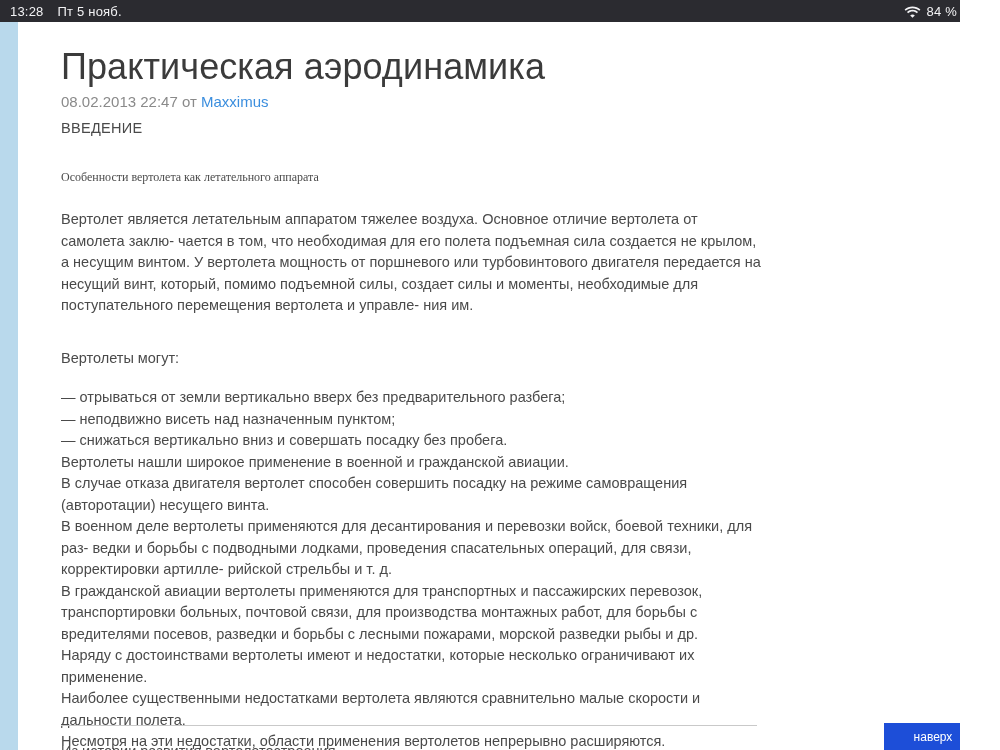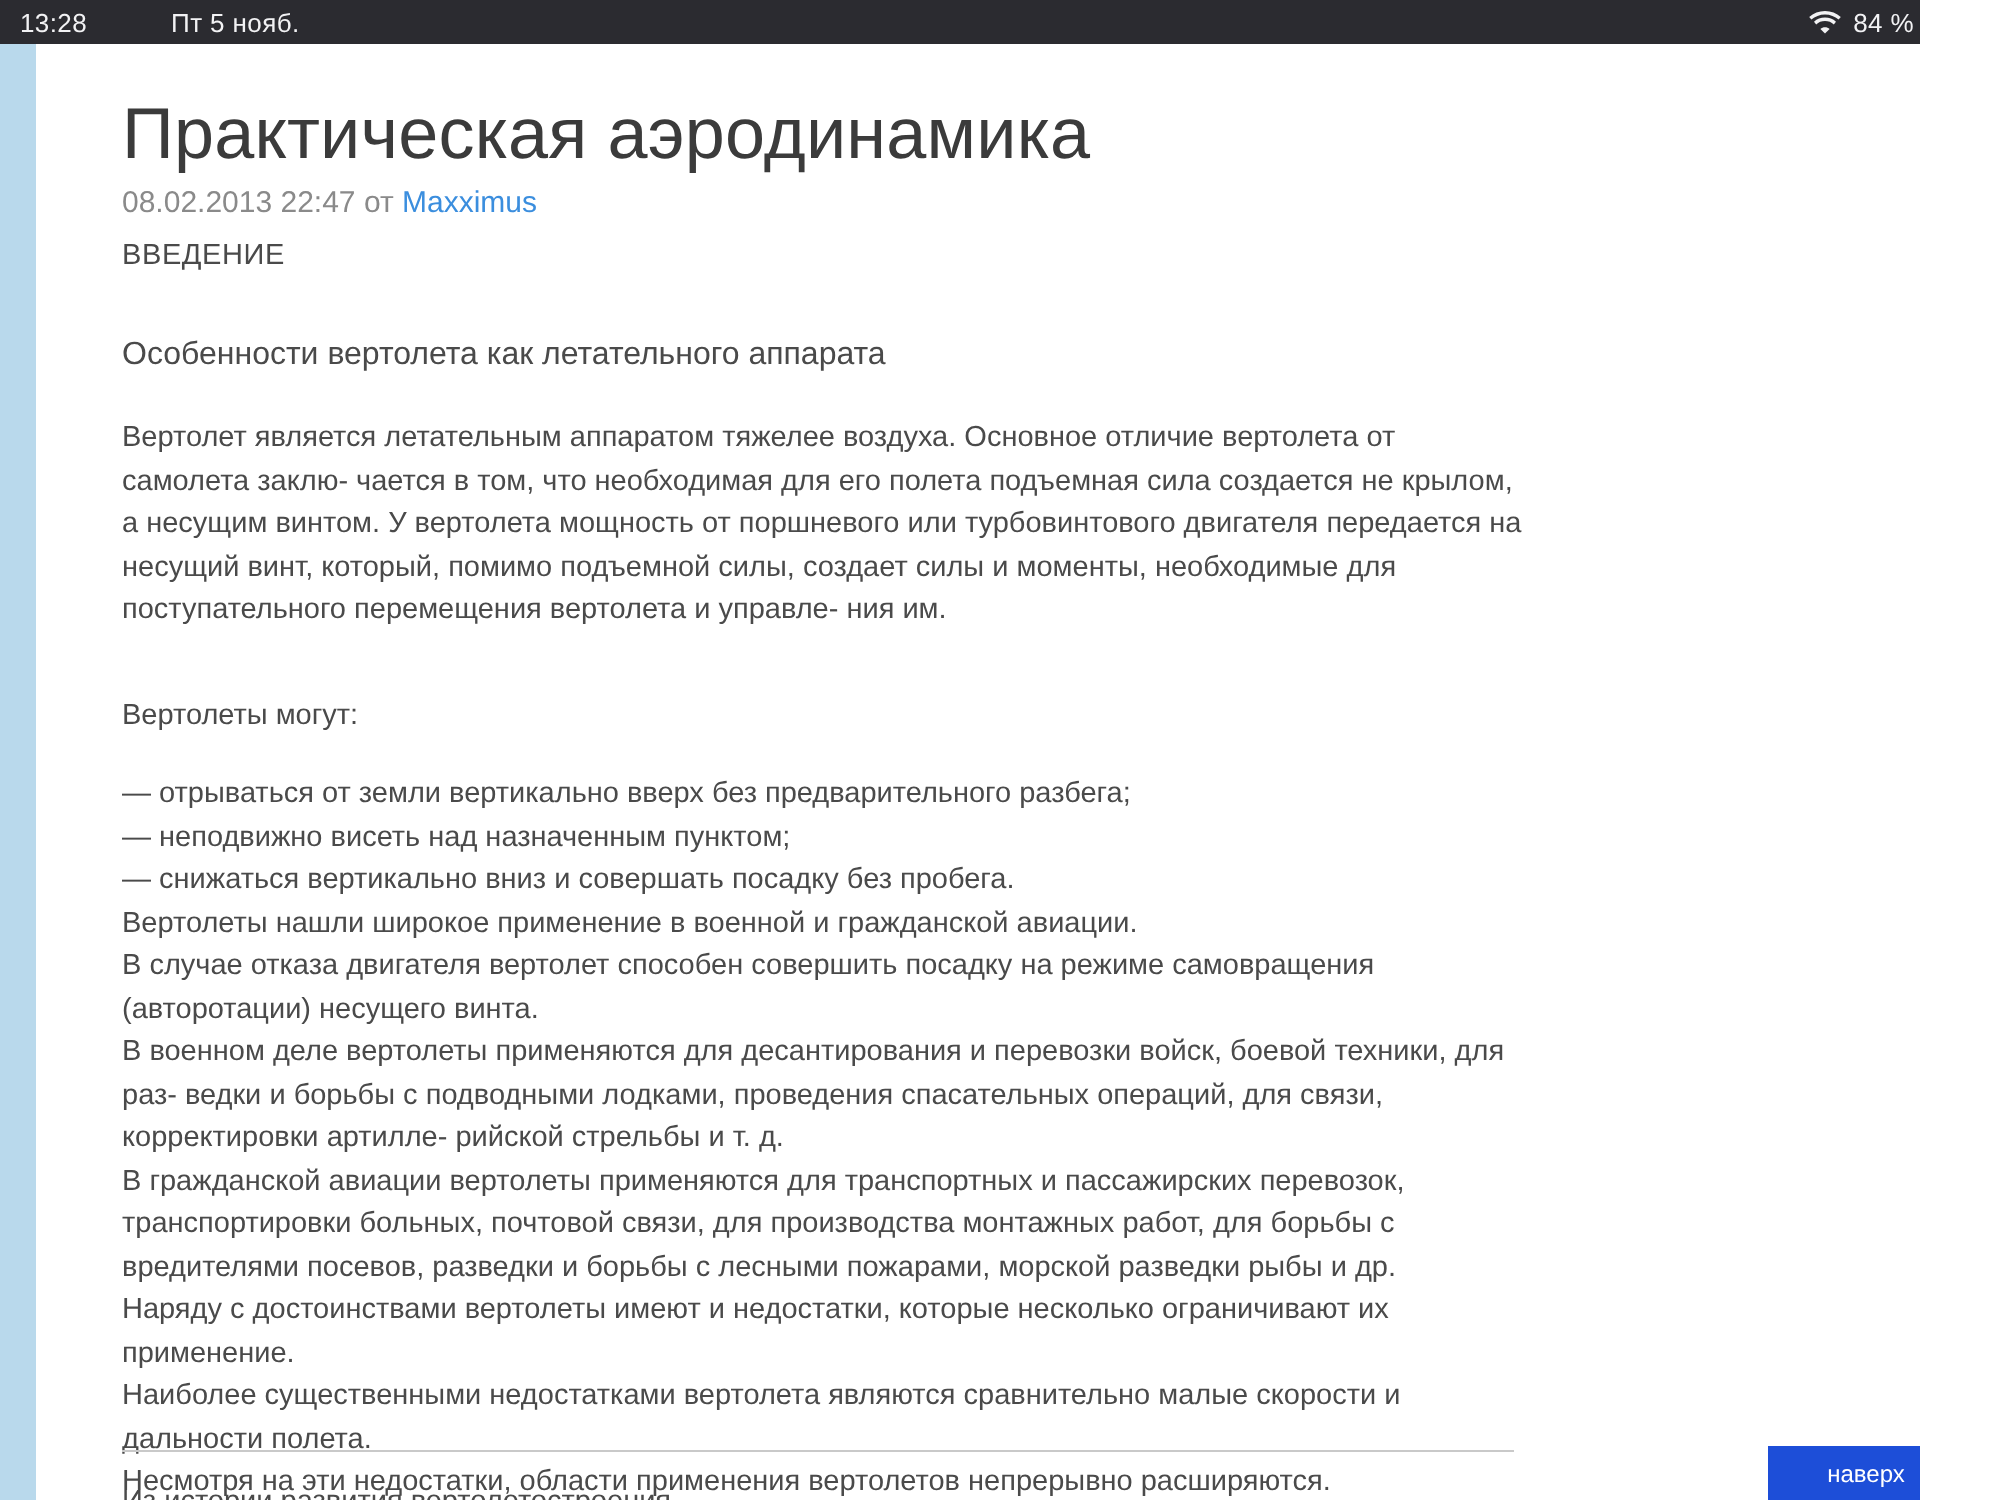--- a/index.html
+++ b/index.html
@@ -40,25 +40,25 @@
     letter-spacing: 0.2px;
     z-index: 40;
   }
   .status-left {
     display: flex;
     align-items: center;
     gap: 14px;
   }
   .status-right {
     display: flex;
-    align-items: flex-start;
+    align-items: center;
     gap: 6px;
   }
   .status-clock { font-weight: 400; }
-  .status-date  { font-weight: 400; margin-left: 28px; }
+  .status-date  { font-weight: 400; }
   .battery-pct  { font-size: 13px; }
 
   .wifi-icon { display: block; }
   .battery-icon { display: block; }
 
   
   .page-sheet {
     position: absolute;
     top: 22px;
     left: 18px;
@@ -99,23 +99,24 @@
   .section-label {
     margin-top: 8px;
     font-size: 14.5px;
     color: #4a4a4a;
     line-height: 20px;
     letter-spacing: 0.3px;
   }
 
   .lead-line {
     margin-top: 29px;
-    font-size: 16px;
+    font-size: 12px;
     color: #4a4a4a;
     line-height: 21px;
+    font-family: Liberation Serif, serif;
   }
 
   .para {
     margin-top: 21px;
     font-size: 14.5px;
     color: #4a4a4a;
     line-height: 21.5px;
     text-align: left;
   }
 

